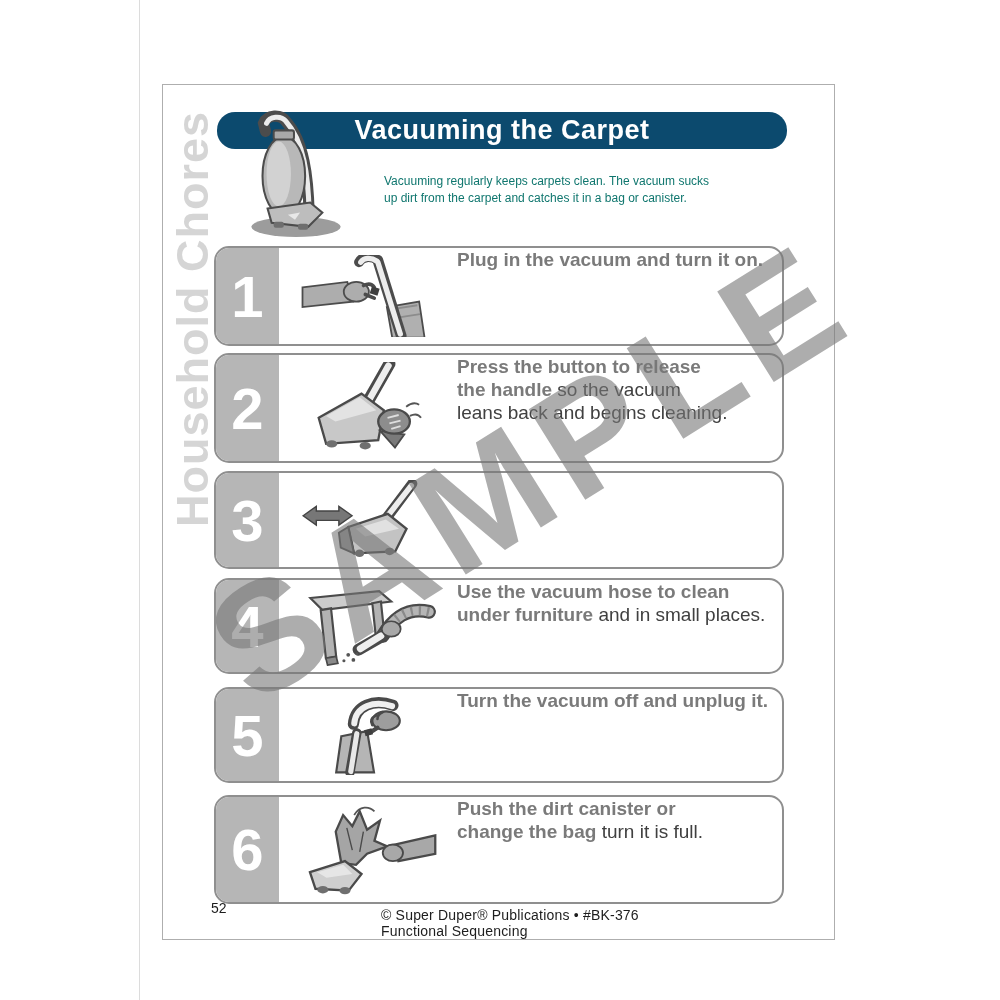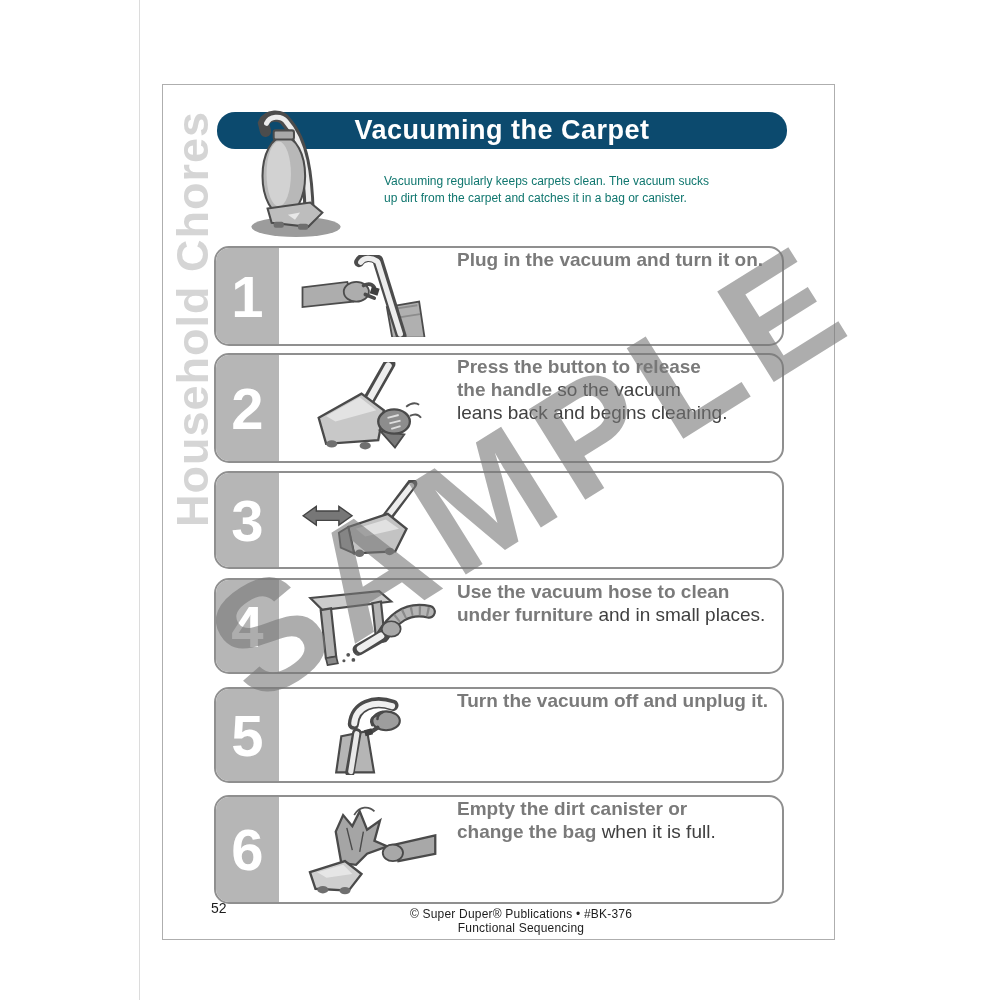--- a/index.html
+++ b/index.html
@@ -48,22 +48,22 @@
   .s6 { top:710px; height:109px; }
 
   
   .watermark { position:absolute; left:15px; top:330px; width:630px; height:160px;
                line-height:160px; text-align:center;
                transform:rotate(-32deg);
                font-size:155px; font-weight:bold; letter-spacing:12px;
                color:rgba(118,118,118,0.60); z-index:9; pointer-events:none; }
 
   .footer-page-number { position:absolute; left:48px; top:815px; font-size:14px; color:#1d1d1d; }
-  .footer-credit { position:absolute; left:218px; top:822px; width:280px; text-align:center;
-                   font-size:12px; color:#1d1d1d; letter-spacing:0.2px; }
+  .footer-credit { position:absolute; left:218px; top:822px; width:280px; 
+                   font-size:14px; color:#1d1d1d; letter-spacing:0.2px; }
 
   svg { display:block; }
 </style>
 </head>
 <body>
 
 <div class="canvas">
   <div class="scan-edge"></div>
 
   <div class="page">
@@ -204,22 +204,22 @@
           <path d="M52 26 L58 50 M70 30 L66 52" stroke="#4a4a4a" stroke-width="1.5" fill="none"></path>
           <path d="M148 34 L104 44 L108 62 L148 54 Z" fill="#a8a8a8" stroke="#4a4a4a" stroke-width="2.5"></path>
           <ellipse cx="102" cy="53" rx="11" ry="9" fill="#a8a8a8" stroke="#4a4a4a" stroke-width="2"></ellipse>
           <path d="M12 74 L50 62 L68 76 L54 94 L18 92 Z" fill="#cfcfcf" stroke="#4a4a4a" stroke-width="2.5"></path>
           <path d="M20 74 L48 66 L58 76 L30 80 Z" fill="#e6e6e6"></path>
           <ellipse cx="26" cy="93" rx="6" ry="4" fill="#6f6f6f"></ellipse>
           <ellipse cx="50" cy="94" rx="6" ry="4" fill="#6f6f6f"></ellipse>
         </svg>
       </div>
       <div class="txt">
-        <p><span class="b">Empty the dirt canister or
-change the bag</span><span class="r"> when it is full.</span></p>
+        <p><span class="b">Push the dirt canister or
+change the bag</span><span class="r"> turn it is full.</span></p>
       </div>
     </div>
 
     <div class="watermark">SAMPLE</div>
 
     <div class="footer-page-number">52</div>
     <div class="footer-credit">© Super Duper® Publications  •  #BK-376  Functional Sequencing</div>
 
   </div>
 </div>

